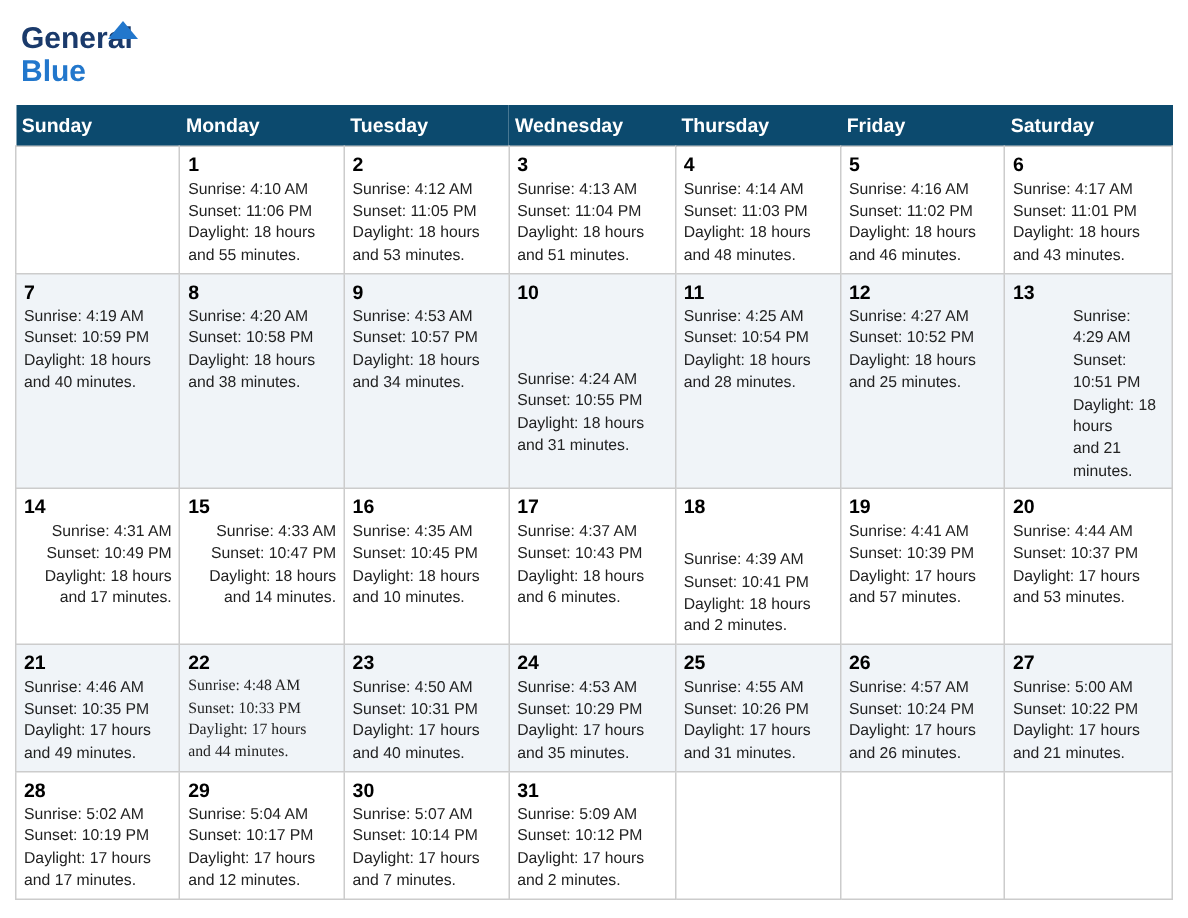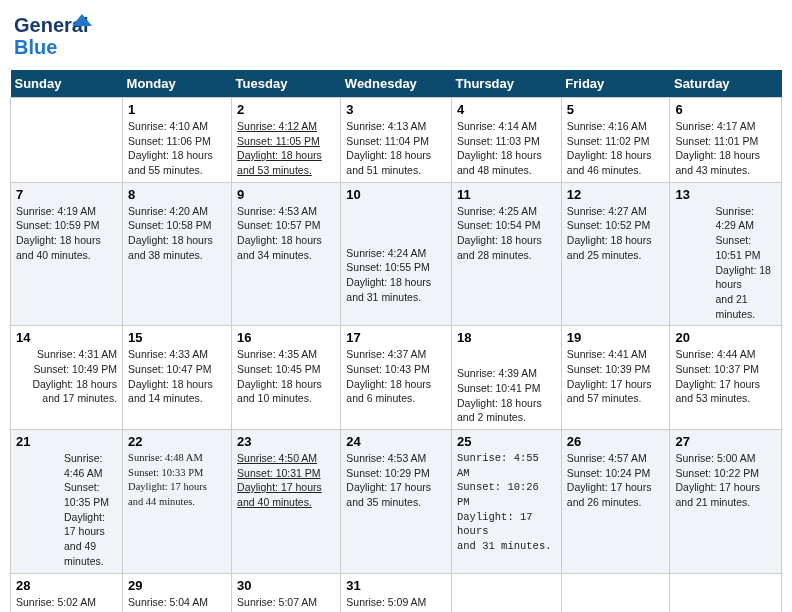--- a/index.html
+++ b/index.html
@@ -111,21 +111,21 @@
         <td></td>
         <td>
           <span class="day-number">1</span>
           <div class="day-info" style="white-space: pre-line;">Sunrise: 4:10 AM
 Sunset: 11:06 PM
 Daylight: 18 hours
 and 55 minutes.</div>
         </td>
         <td>
           <span class="day-number">2</span>
-          <div class="day-info" style="white-space: pre-line; text-decoration: underline;">Sunrise: 4:12 AM
+          <div class="day-info" style="white-space: pre-line;">Sunrise: 4:12 AM
 Sunset: 11:05 PM
 Daylight: 18 hours
 and 53 minutes.</div>
         </td>
         <td>
           <span class="day-number">3</span>
           <div class="day-info" style="white-space: pre-line;">Sunrise: 4:13 AM
 Sunset: 11:04 PM
 Daylight: 18 hours
 and 51 minutes.</div>
@@ -206,21 +206,21 @@
       <tr>
         <td>
           <span class="day-number">14</span>
           <div class="day-info" style="white-space: pre-line; text-align: right;">Sunrise: 4:31 AM
 Sunset: 10:49 PM
 Daylight: 18 hours
 and 17 minutes.</div>
         </td>
         <td>
           <span class="day-number">15</span>
-          <div class="day-info" style="white-space: pre-line;">Sunrise: 4:33 AM
+          <div class="day-info" style="white-space: pre-line; text-align: right;">Sunrise: 4:33 AM
 Sunset: 10:47 PM
 Daylight: 18 hours
 and 14 minutes.</div>
         </td>
         <td>
           <span class="day-number">16</span>
           <div class="day-info" style="white-space: pre-line;">Sunrise: 4:35 AM
 Sunset: 10:45 PM
 Daylight: 18 hours
 and 10 minutes.</div>
@@ -250,49 +250,49 @@
           <span class="day-number">20</span>
           <div class="day-info" style="white-space: pre-line;">Sunrise: 4:44 AM
 Sunset: 10:37 PM
 Daylight: 17 hours
 and 53 minutes.</div>
         </td>
       </tr>
       <tr>
         <td>
           <span class="day-number">21</span>
-          <div class="day-info" style="white-space: pre-line; margin-left: 48px;">Sunrise: 4:46 AM
+          <div class="day-info" style="white-space: pre-line;">Sunrise: 4:46 AM
 Sunset: 10:35 PM
 Daylight: 17 hours
 and 49 minutes.</div>
         </td>
         <td>
           <span class="day-number">22</span>
           <div class="day-info" style="white-space: pre-line; font-family: Liberation Serif, serif;">Sunrise: 4:48 AM
 Sunset: 10:33 PM
 Daylight: 17 hours
 and 44 minutes.</div>
         </td>
         <td>
           <span class="day-number">23</span>
-          <div class="day-info" style="white-space: pre-line; text-decoration: underline;">Sunrise: 4:50 AM
+          <div class="day-info" style="white-space: pre-line;">Sunrise: 4:50 AM
 Sunset: 10:31 PM
 Daylight: 17 hours
 and 40 minutes.</div>
         </td>
         <td>
           <span class="day-number">24</span>
           <div class="day-info" style="white-space: pre-line;">Sunrise: 4:53 AM
 Sunset: 10:29 PM
 Daylight: 17 hours
 and 35 minutes.</div>
         </td>
         <td>
           <span class="day-number">25</span>
-          <div class="day-info" style="white-space: pre-line; font-family: Liberation Mono, monospace;">Sunrise: 4:55 AM
+          <div class="day-info" style="white-space: pre-line;">Sunrise: 4:55 AM
 Sunset: 10:26 PM
 Daylight: 17 hours
 and 31 minutes.</div>
         </td>
         <td>
           <span class="day-number">26</span>
           <div class="day-info" style="white-space: pre-line;">Sunrise: 4:57 AM
 Sunset: 10:24 PM
 Daylight: 17 hours
 and 26 minutes.</div>

